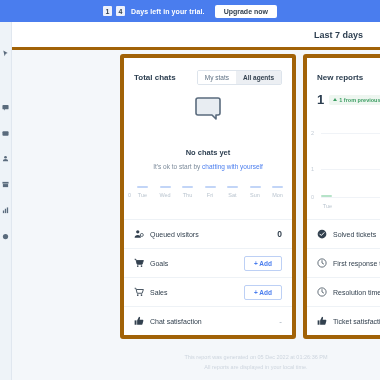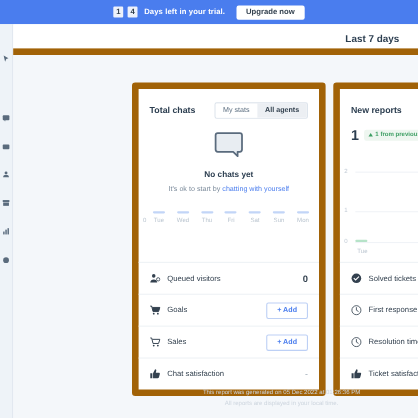--- a/index.html
+++ b/index.html
@@ -51,38 +51,38 @@
     width: 7px; height: 7px;
     color: #5a6b7d;
   }
   .rail-icon svg { display: block; width: 7px; height: 7px; }
 
   
   .header {
     position: absolute; left: 12px; top: 22px;
     width: 368px; height: 28px;
     background: #ffffff;
-    border-bottom: 6px solid #a16207;
+    border-bottom: 3px solid #a16207;
   }
   .header-title {
     position: absolute; right: 17px; top: 8px;
     font-size: 9px; font-weight: 700; color: #2c3e50;
   }
 
   
   .content {
     position: absolute; left: 12px; top: 50px;
     width: 368px; height: 330px;
     background: #f4f7fa;
   }
 
   .card {
-    position: absolute; top: 25px;
+    position: absolute; top: 4px;
     background: #ffffff;
-    border: 6px solid #a16207;
+    border: 4px solid #a16207;
     border-radius: 3px;
   }
   .card-left  { left: 108px; width: 176px; height: 285px; }
   .card-right { left: 291px; width: 176px; height: 285px; }
 
   .card-head {
     display: flex; align-items: center; justify-content: space-between;
     padding: 10px 10px 0 10px; height: 28px;
   }
   .card-title { font-size: 8px; font-weight: 700; color: #2c3e50; }
@@ -98,21 +98,21 @@
   }
   .seg-btn.active { background: #eceff3; color: #33414f; font-weight: 600; }
 
   
   .empty {
     display: flex; flex-direction: column; align-items: center;
     margin-top: 10px;
   }
   .bubble-icon svg { display: block; }
   .empty-title {
-    font-size: 7.5px; font-weight: 700; color: #2c3e50; margin-top: 9px;
+    font-size: 7.5px; font-weight: 700; color: #2c3e50; margin-top: 26px;
   }
   .empty-sub { font-size: 6.5px; color: #7c8b9b; margin-top: 6px; }
   .empty-sub a { color: #4a7dee; text-decoration: none; }
 
   
   .mini-chart { position: relative; margin-top: 14px; height: 30px; padding-left: 12px; padding-right: 8px; }
   .mini-zero { position: absolute; left: 4px; top: 8px; font-size: 5.5px; color: #b9c4cf; }
   .bars { display: flex; align-items: flex-end; justify-content: space-between; height: 14px; }
   .bar-col { display: flex; flex-direction: column; align-items: center; width: 13px; }
   .bar { width: 11px; height: 2px; border-radius: 1px; }

